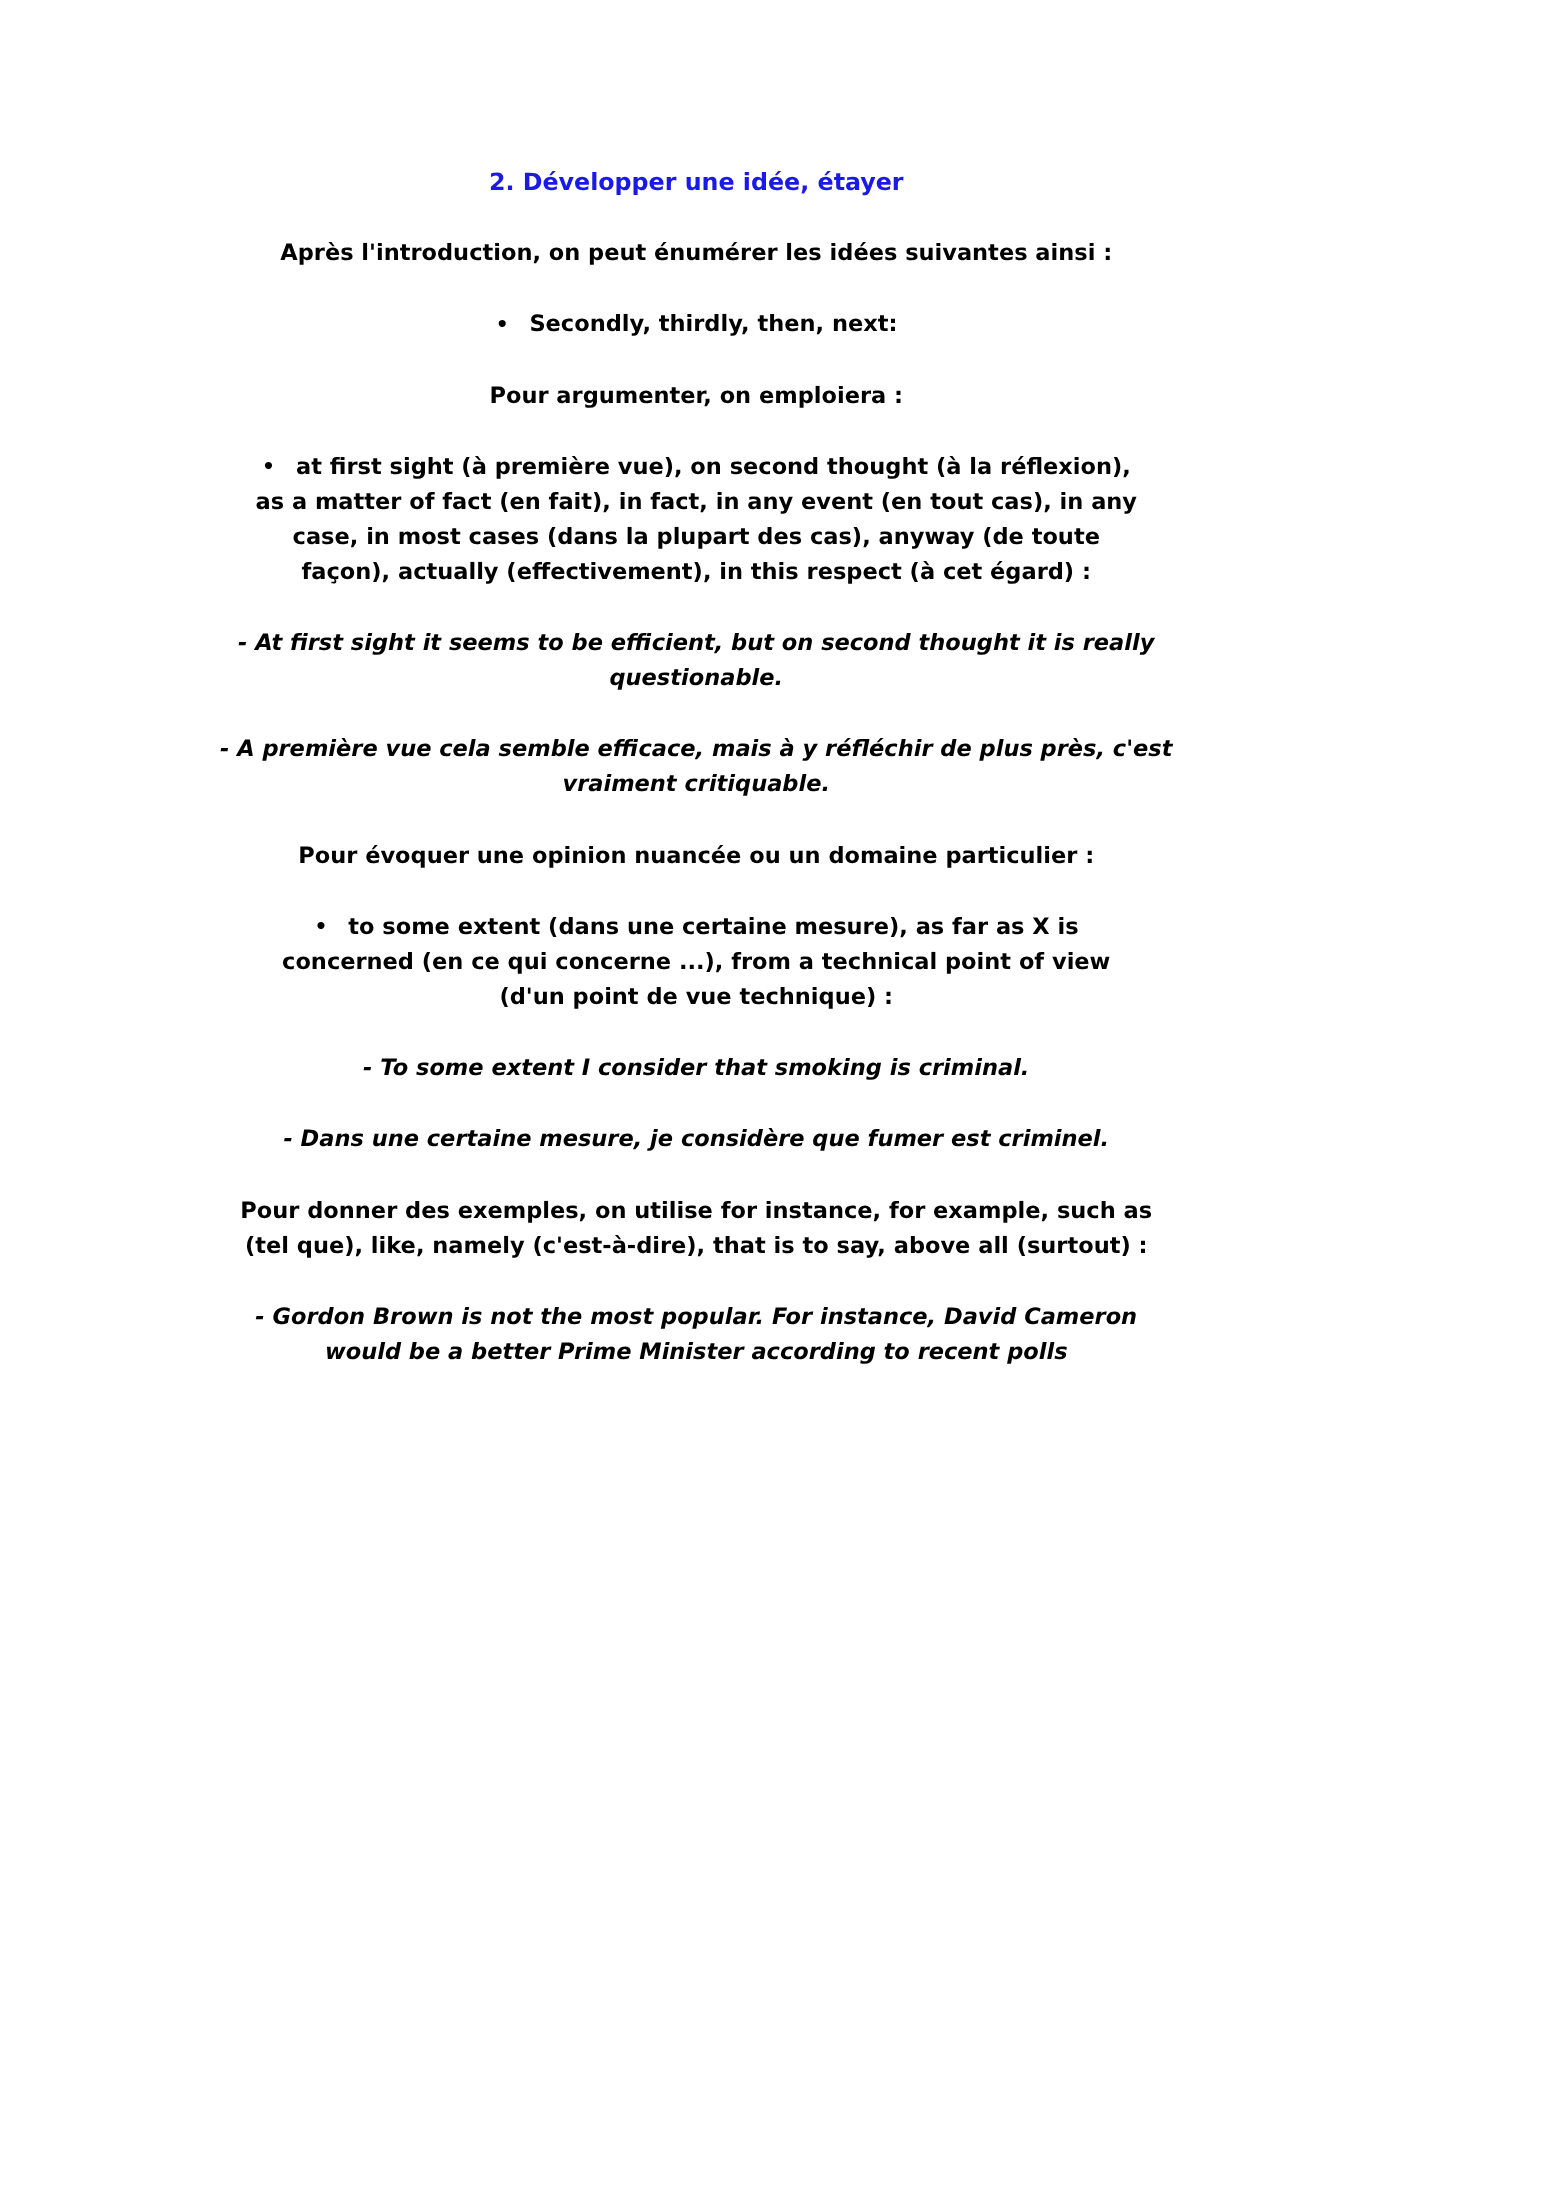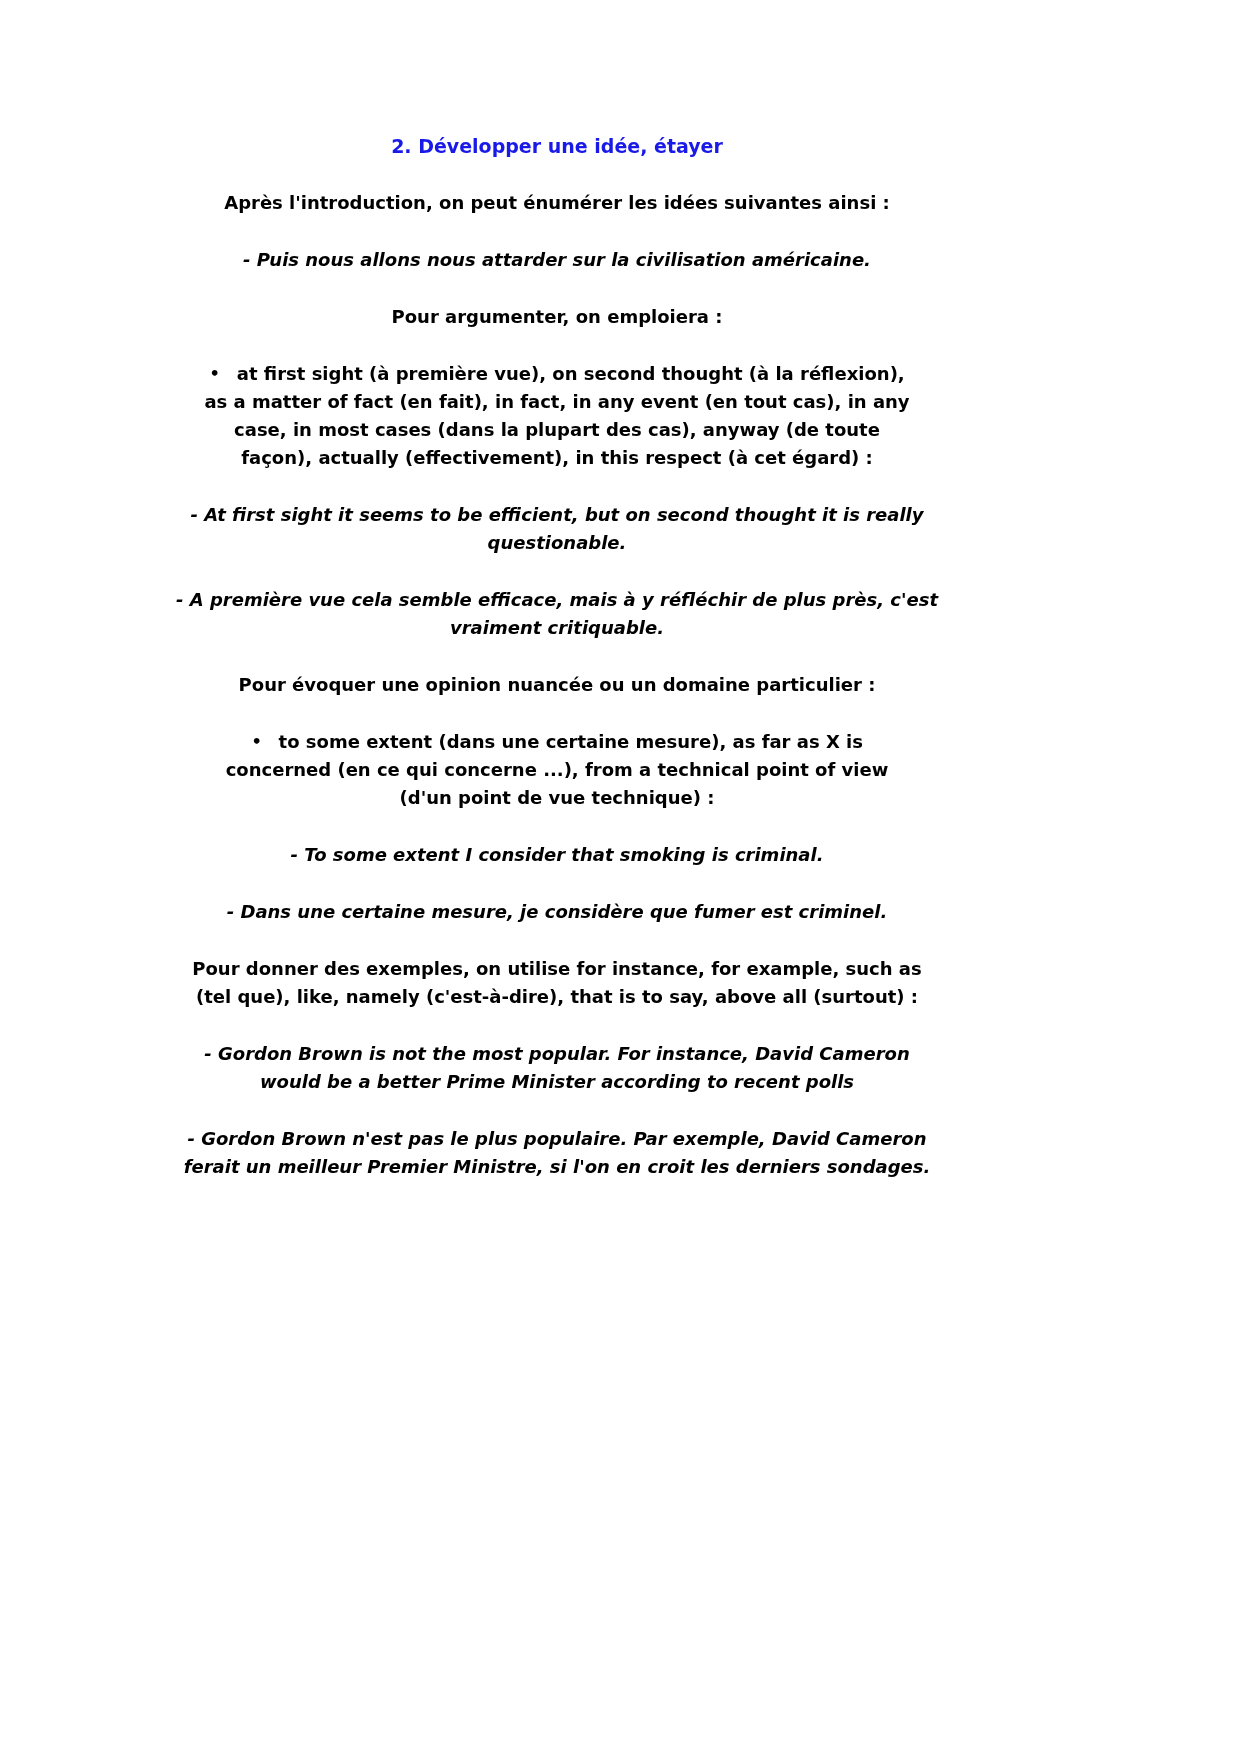--- a/index.html
+++ b/index.html
@@ -48,23 +48,23 @@
 </style>
 </head>
 <body>
 
 <div class="page">
 
   <h1 class="heading">2. Développer une idée, étayer</h1>
 
   <p class="para">Après l'introduction, on peut énumérer les idées suivantes ainsi :</p>
 
+  <div class="bullet-row"><span class="bullet">•</span><span>Secondly, thirdly, then, next:</span></div>
 
 
-  <p class="para italic">- Puis nous allons nous attarder sur la civilisation américaine.</p>
 
   <p class="para">Pour argumenter, on emploiera :</p>
 
   <div class="bullet-row"><span class="bullet">•</span><span>at first sight (à première vue), on second thought (à la réflexion), as a matter of fact (en fait), in fact, in any event (en tout cas), in any case, in most cases (dans la plupart des cas), anyway (de toute façon), actually (effectivement), in this respect (à cet égard) :</span></div>
 
   <p class="para italic">- At first sight it seems to be efficient, but on second thought it is really questionable.</p>
 
   <p class="para italic">- A première vue cela semble efficace, mais à y réfléchir de plus près, c'est vraiment critiquable.</p>
 
   <p class="para">Pour évoquer une opinion nuancée ou un domaine particulier :</p>
@@ -72,16 +72,15 @@
   <div class="bullet-row"><span class="bullet">•</span><span>to some extent (dans une certaine mesure), as far as X is concerned (en ce qui concerne ...), from a technical point of view (d'un point de vue technique) :</span></div>
 
   <p class="para italic">- To some extent I consider that smoking is criminal.</p>
 
   <p class="para italic">- Dans une certaine mesure, je considère que fumer est criminel.</p>
 
   <p class="para">Pour donner des exemples, on utilise for instance, for example, such as (tel que), like, namely (c'est-à-dire), that is to say, above all (surtout) :</p>
 
   <p class="para italic">- Gordon Brown is not the most popular. For instance, David Cameron would be a better Prime Minister according to recent polls</p>
 
-  <p class="para italic">- Gordon Brown n'est pas le plus populaire. Par exemple, David Cameron ferait un meilleur Premier Ministre, si l'on en croit les derniers sondages.</p>
 
 
 </div>
 
 </body></html>

